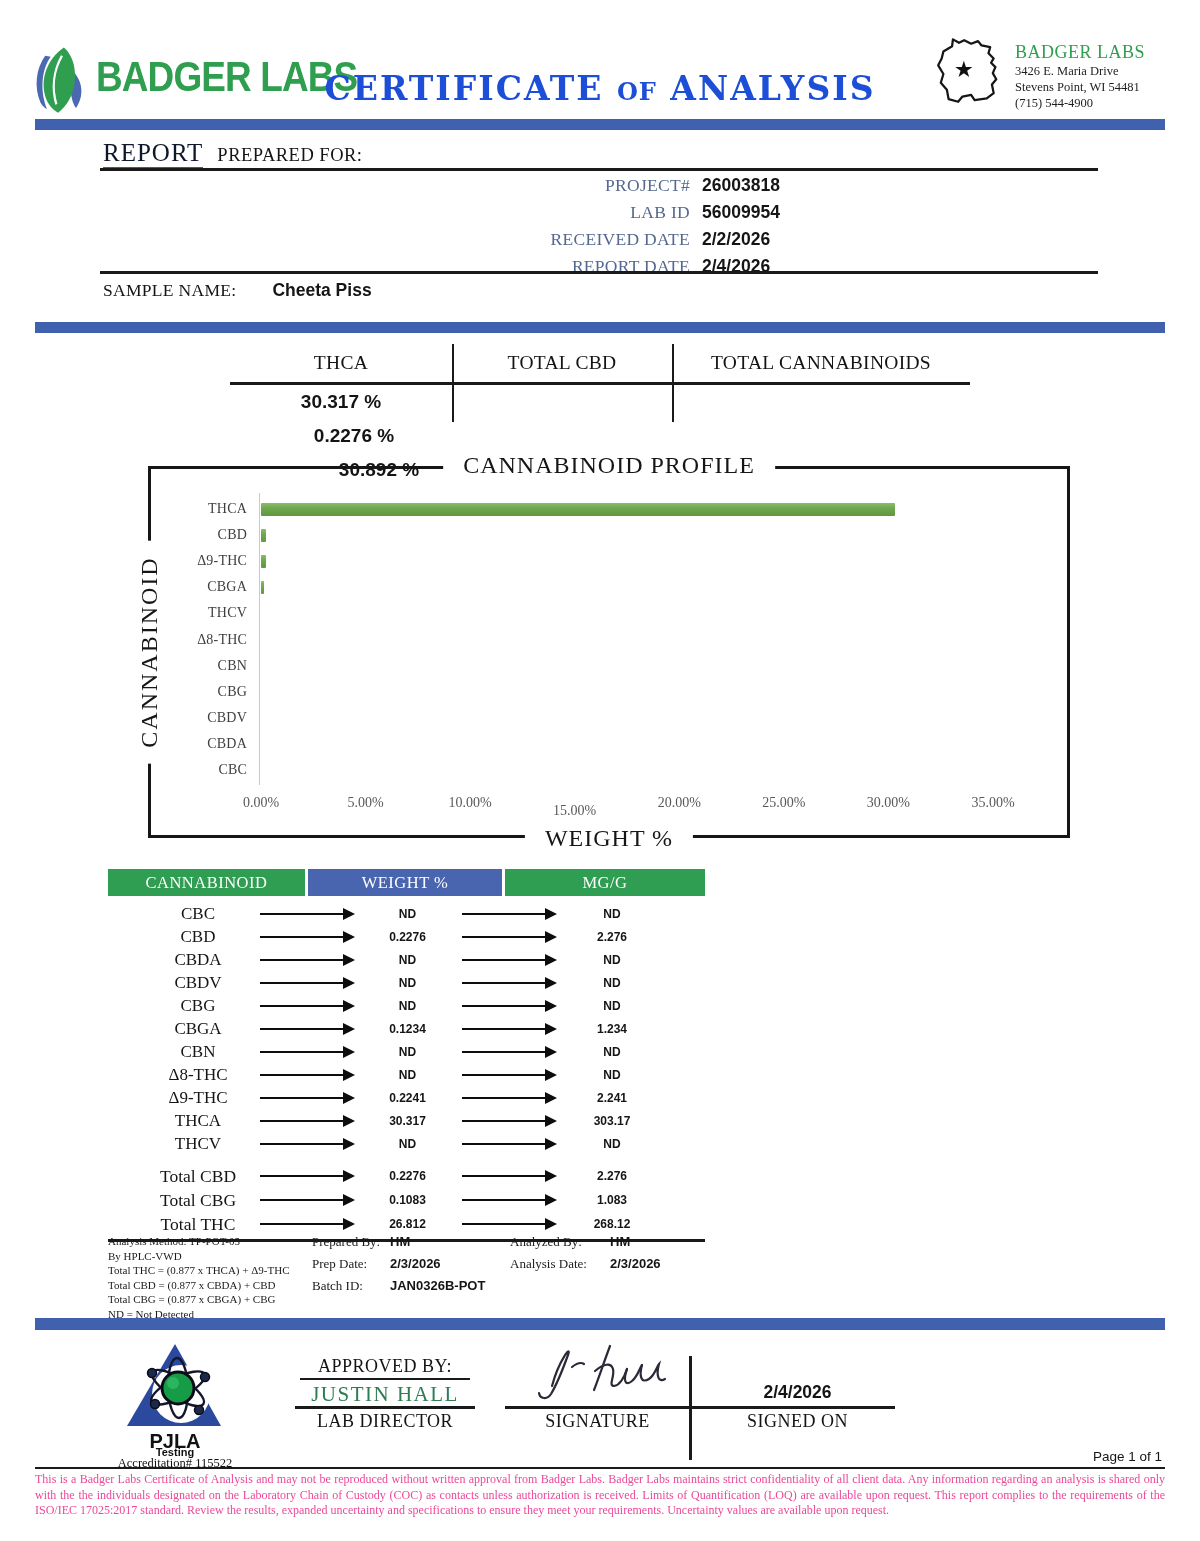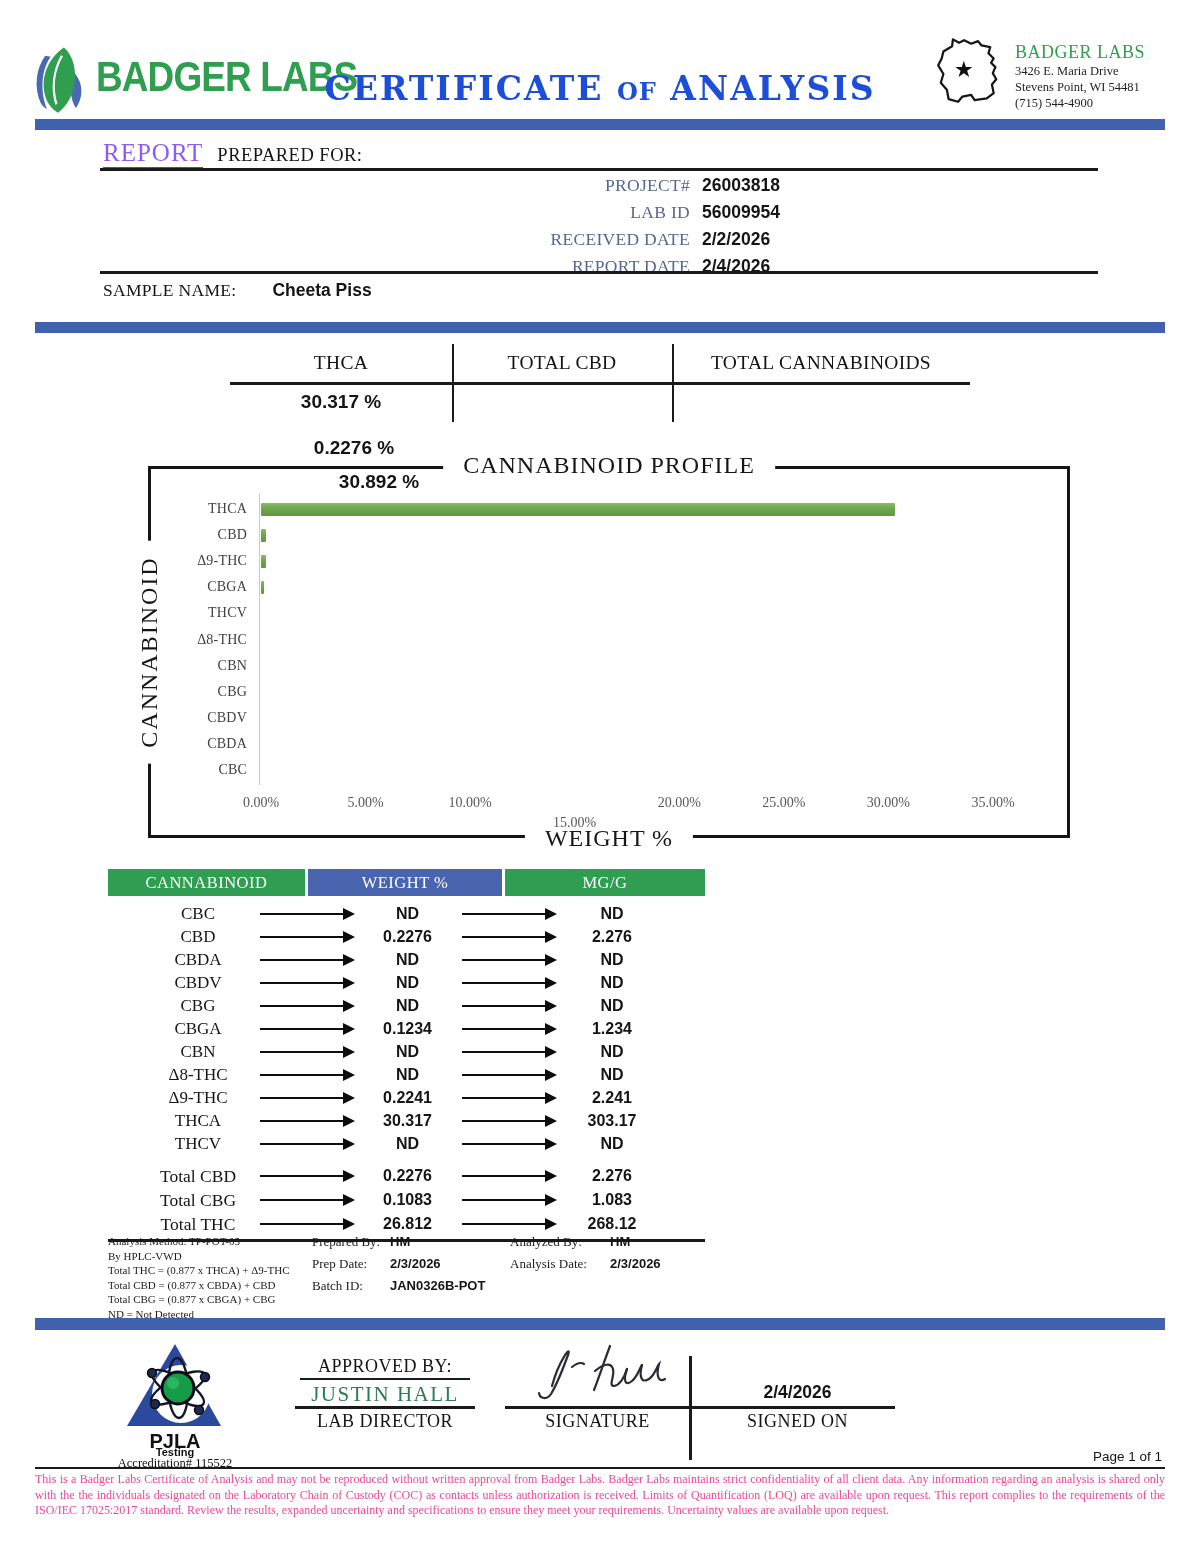--- a/index.html
+++ b/index.html
@@ -10,21 +10,21 @@
   
   .brand-wordmark{font-family:"Liberation Sans",sans-serif;font-weight:700;font-size:42px;
                   color:#2f9e4f;letter-spacing:-1px;transform:scaleX(.88);transform-origin:left center;white-space:nowrap;}
   .coa-title{font-family:"DejaVu Serif",serif;font-weight:700;font-size:33px;letter-spacing:2px;color:#1d4ed8;white-space:nowrap;}
   .coa-title .of{font-size:24px;letter-spacing:1px;}
   .lab-name{color:#2f9e4f;font-size:18px;letter-spacing:.5px;}
   .lab-line{font-size:12.5px;color:#1e1e1e;line-height:16px;}
 
   .blue-bar{background:#4061ad;height:11px;}
 
-  .report-word{color:#8b5cf6;font-size:25px;letter-spacing:1px;border-bottom:2px solid #44598f;padding-bottom:1px;}
+  .report-word{color:#0f172a;font-size:25px;letter-spacing:1px;border-bottom:2px solid #44598f;padding-bottom:1px;}
   .report-rest{color:#151515;font-size:18.5px;letter-spacing:.5px;margin-left:10px;}
   .rule{background:#1a1a1a;}
 
   .field-row{display:flex;align-items:center;height:27px;}
   .field-label{flex:0 0 290px;text-align:right;padding-right:12px;color:#55688f;font-size:17.5px;letter-spacing:.3px;}
   .field-value{font-family:"Liberation Sans",sans-serif;font-weight:700;font-size:17.5px;color:#151515;}
 
   .sample-label{font-size:17.5px;letter-spacing:.3px;color:#151515;}
   .sample-value{font-family:"Liberation Sans",sans-serif;font-weight:600;font-size:17.5px;color:#151515;}
 
@@ -51,21 +51,21 @@
   
   .tbl-head{display:flex;gap:3px;}
   .th-cell{height:27px;display:flex;align-items:center;justify-content:center;color:#fff;
            font-size:16.5px;letter-spacing:.5px;}
   .t-row{display:flex;align-items:center;height:23px;}
   .t-row.total{height:24px;}
   .t-name{flex:0 0 150px;box-sizing:border-box;padding-left:30px;text-align:center;font-size:17px;color:#151515;}
   .t-row.total .t-name{font-size:17.5px;}
   .t-val1{flex:0 0 105px;text-align:center;}
   .t-val2{flex:0 0 110px;text-align:center;}
-  .t-val1,.t-val2{font-family:"Liberation Sans",sans-serif;font-weight:600;font-size:16px;color:#151515;}
+  .t-val1,.t-val2{font-family:"Liberation Sans",sans-serif;font-weight:600;font-size:12px;color:#151515;}
   .arrow{flex:0 0 97px;position:relative;height:14px;}
   .arrow::before{content:"";position:absolute;left:2px;right:12px;top:6px;height:2.2px;background:#0d0d0d;}
   .arrow::after{content:"";position:absolute;right:0;top:1px;border-left:12px solid #0d0d0d;
                 border-top:6px solid transparent;border-bottom:6px solid transparent;}
 
   .note-line{font-size:11px;line-height:14.5px;color:#1b1b1b;}
   .prep-row{margin-bottom:6px;font-size:13px;}
   .prep-label{display:inline-block;color:#1b1b1b;}
   .prep-value{font-family:"Liberation Sans",sans-serif;font-weight:600;color:#151515;}
 
@@ -151,21 +151,21 @@
   <div class="abs blue-bar" style="left:35px;top:322px;width:1130px;"></div>
 
   <div class="summary-head" id="summary-headers">
       <div class="sum-cell sum-h" style="width: 222px;">THCA</div>
       <div class="sum-cell sum-h" style="width: 220px;">TOTAL CBD</div>
       <div class="sum-cell sum-h" style="width: 298px;">TOTAL CANNABINOIDS</div>
     </div>
   <div class="abs rule" style="left:230px;top:382px;width:740px;height:2.5px;"></div>
   <div class="summary-vals" id="summary-values">
       <div class="sum-cell sum-v" style="width: 222px;">30.317 %</div>
-      <div class="sum-cell sum-v" style="width: 248px; margin-top: 12px;">0.2276 %</div>
+      <div class="sum-cell sum-v" style="width: 248px;">0.2276 %</div>
       <div class="sum-cell sum-v" style="width: 298px;">30.892 %</div>
     </div>
   <div class="abs rule" style="left:452px;top:344px;width:2px;height:78px;"></div>
   <div class="abs rule" style="left:672px;top:344px;width:2px;height:78px;"></div>
 
   <div class="chart-box">
     <div class="chart-title">CANNABINOID PROFILE</div>
     <div class="chart-ylabel">CANNABINOID</div>
     <div class="chart-xlabel">WEIGHT %</div>
     <div class="axis-line" style="left:108px;top:24px;height:292px;"></div>
@@ -185,21 +185,21 @@
     <div id="chart-bars">
         <div class="chart-bar" style="left: 110px; top: 33.5px; height: 13px; width: 634.058px;"></div>
         <div class="chart-bar" style="left: 110px; top: 59.6px; height: 13px; width: 4.76009px;"></div>
         <div class="chart-bar" style="left: 110px; top: 85.7px; height: 13px; width: 4.68689px;"></div>
         <div class="chart-bar" style="left: 110px; top: 111.8px; height: 13px; width: 3px;"></div>
       </div>
     <div id="chart-ticks">
         <div class="x-tick" style="left: 68px; top: 326px;">0.00%</div>
         <div class="x-tick" style="left: 172.571px; top: 326px;">5.00%</div>
         <div class="x-tick" style="left: 277.143px; top: 326px;">10.00%</div>
-        <div class="x-tick" style="left: 381.714px; top: 346px; text-align: center;">15.00%</div>
+        <div class="x-tick" style="left: 381.714px; top: 334px; text-align: center;">15.00%</div>
         <div class="x-tick" style="left: 486.286px; top: 326px;">20.00%</div>
         <div class="x-tick" style="left: 590.857px; top: 326px;">25.00%</div>
         <div class="x-tick" style="left: 695.429px; top: 326px;">30.00%</div>
         <div class="x-tick" style="left: 800px; top: 326px;">35.00%</div>
       </div>
   </div>
 
   <div class="abs" style="left:108px;top:869px;width:600px;">
     <div class="tbl-head" id="tbl-head">
         <div class="th-cell" style="width: 197px; background: rgb(47, 158, 82);">CANNABINOID</div>

